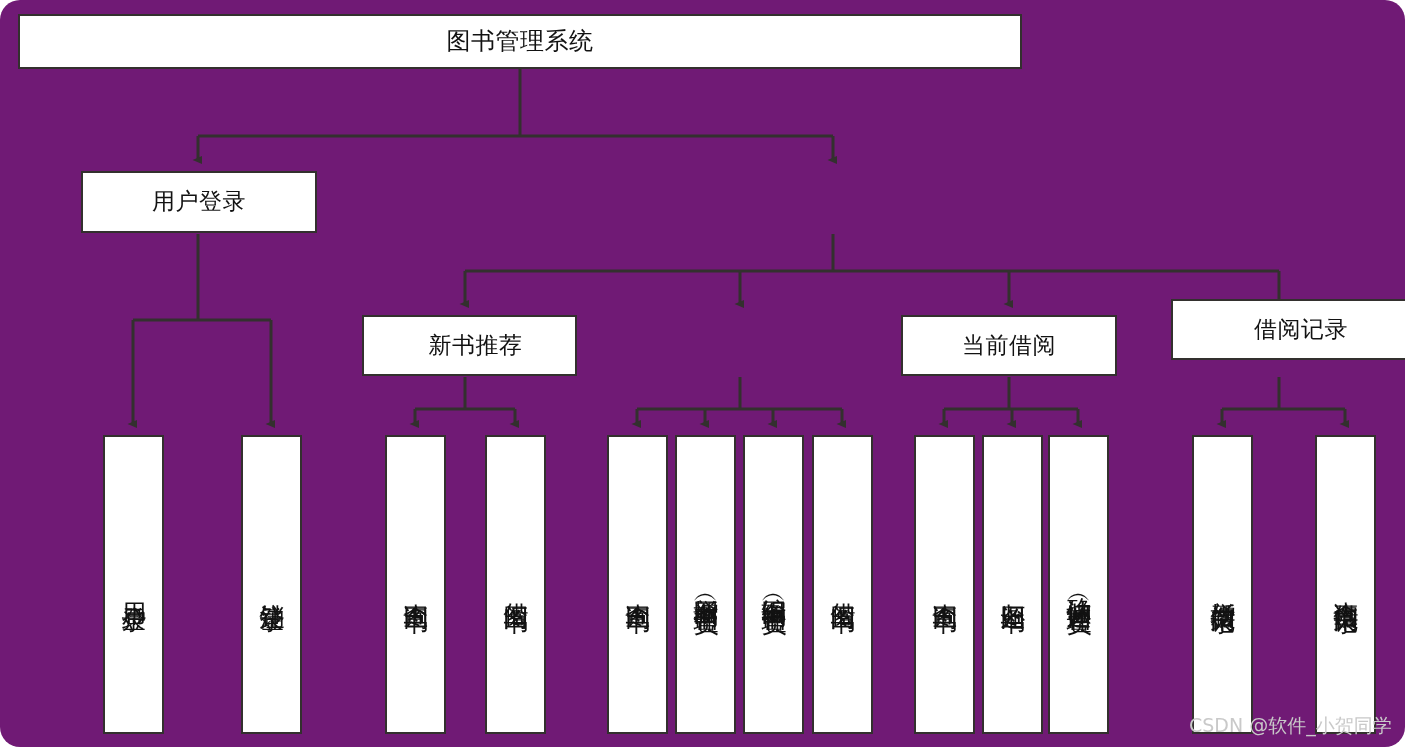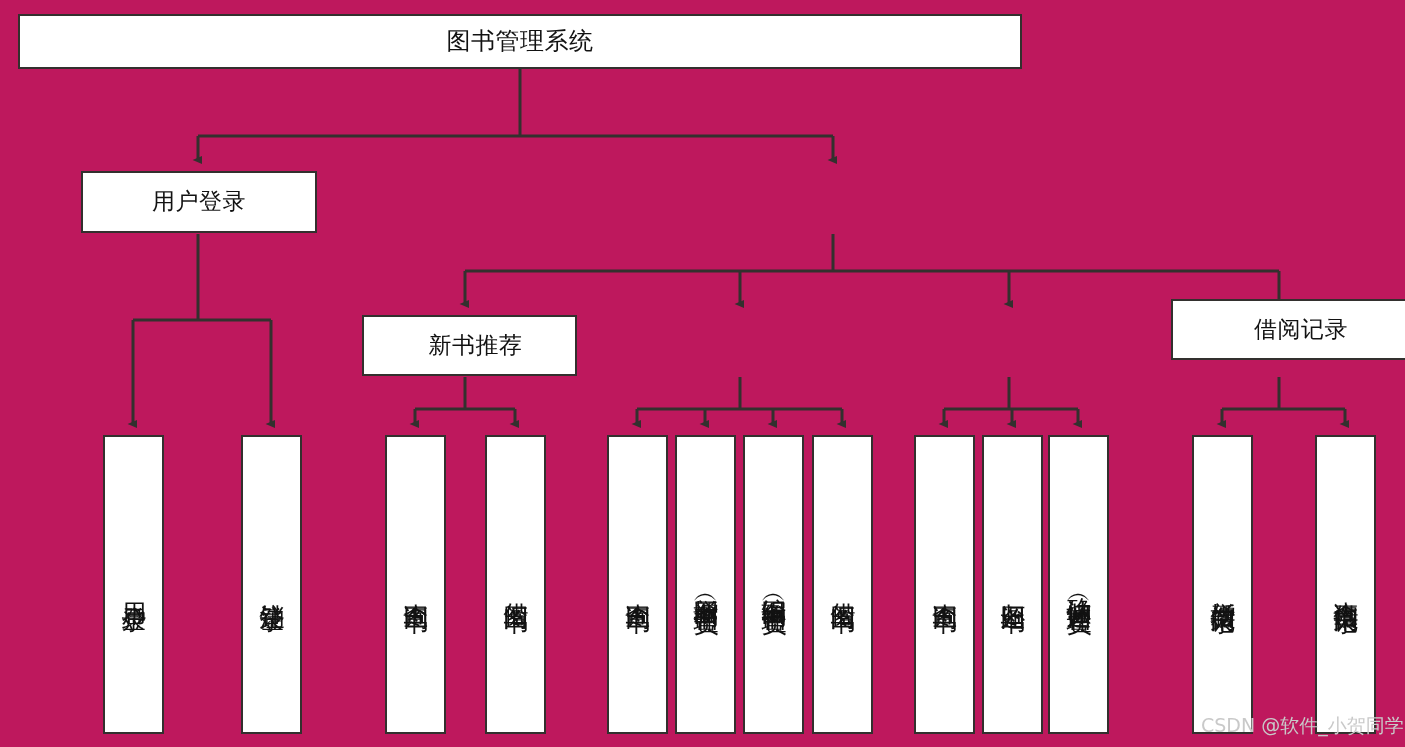--- a/index.html
+++ b/index.html
@@ -8,22 +8,23 @@
     padding: 0;
     background: #ffffff;
   }
   body {
     font-family: "DejaVu Sans", "Liberation Sans", sans-serif;
   }
   #canvas {
     position: relative;
     width: 1405px;
     height: 747px;
-    background: #be185d;
+    background: #701a75;
     overflow: hidden;
+    border-radius: 20px;
   }
   #edges {
     position: absolute;
     left: 0;
     top: 0;
     width: 1405px;
     height: 747px;
     pointer-events: none;
   }
   .node {
@@ -68,21 +69,20 @@
   }
   .watermark {
     position: absolute;
     left: 1189px;
     top: 713px;
     font-size: 19px;
     color: #c9c9c9;
     white-space: nowrap;
     z-index: 5;
     font-family: "DejaVu Sans", "Liberation Sans", sans-serif;
-    margin-left: 12px;
   }
 </style>
 </head>
 <body>
 
 <div id="canvas">
 
   <svg id="edges" viewBox="0 0 1405 747" width="1405" height="747">
     <defs>
       <marker id="arrow" markerWidth="10" markerHeight="10" refX="4.2" refY="4" orient="auto" markerUnits="userSpaceOnUse">
@@ -140,20 +140,23 @@
   <div class="node horiz" style="left:81px; top:171px; width:236px; height:62px;">
     <span class="label">用户登录</span>
   </div>
 
 
   <div class="node horiz" style="left:362px; top:315px; width:215px; height:61px;padding-left:12px;">
     <span class="label">新书推荐</span>
   </div>
 
 
+  <div class="node horiz" style="left:901px; top:315px; width:216px; height:61px;">
+    <span class="label">当前借阅</span>
+  </div>
 
   <div class="node horiz" style="left:1171px; top:299px; width:260px; height:61px;align-items:center;">
     <span class="label">借阅记录</span>
   </div>
 
   <div class="node vert" style="left:103px; top:435px; width:61px; height:299px;">
     <span class="label">用户登录</span>
   </div>
 
   <div class="node vert" style="left:241px; top:435px; width:61px; height:299px;">

